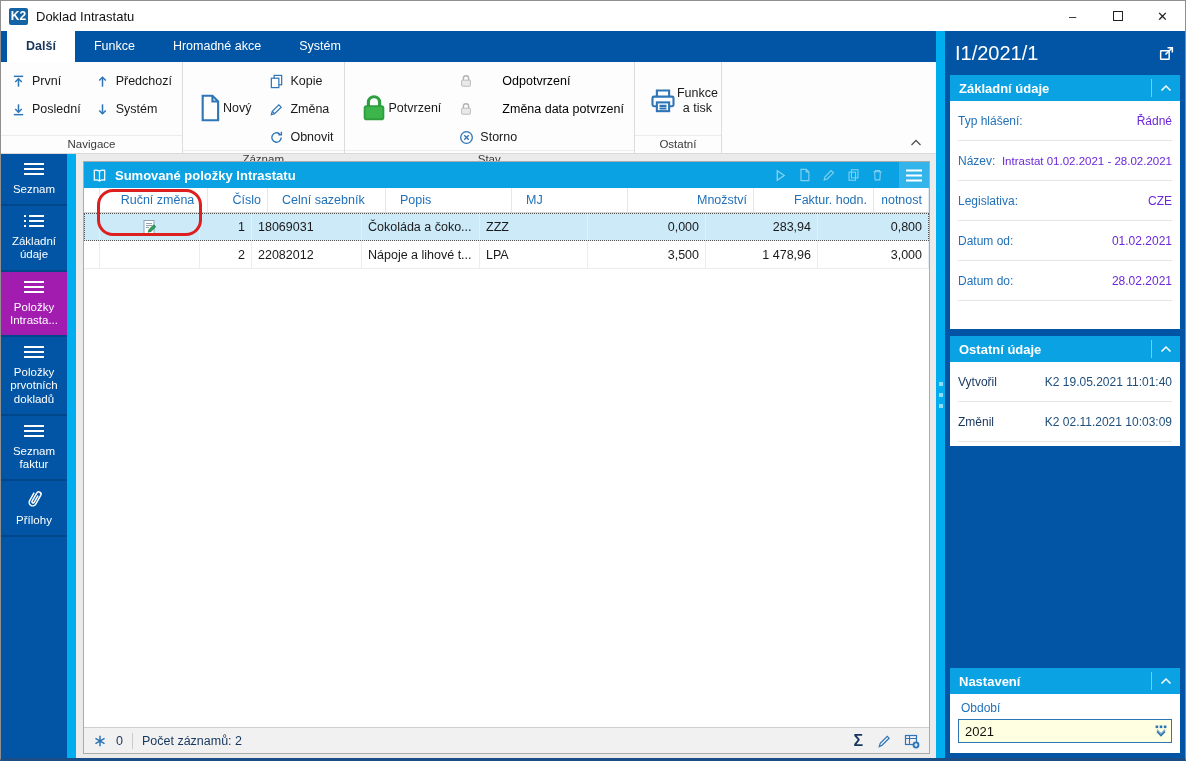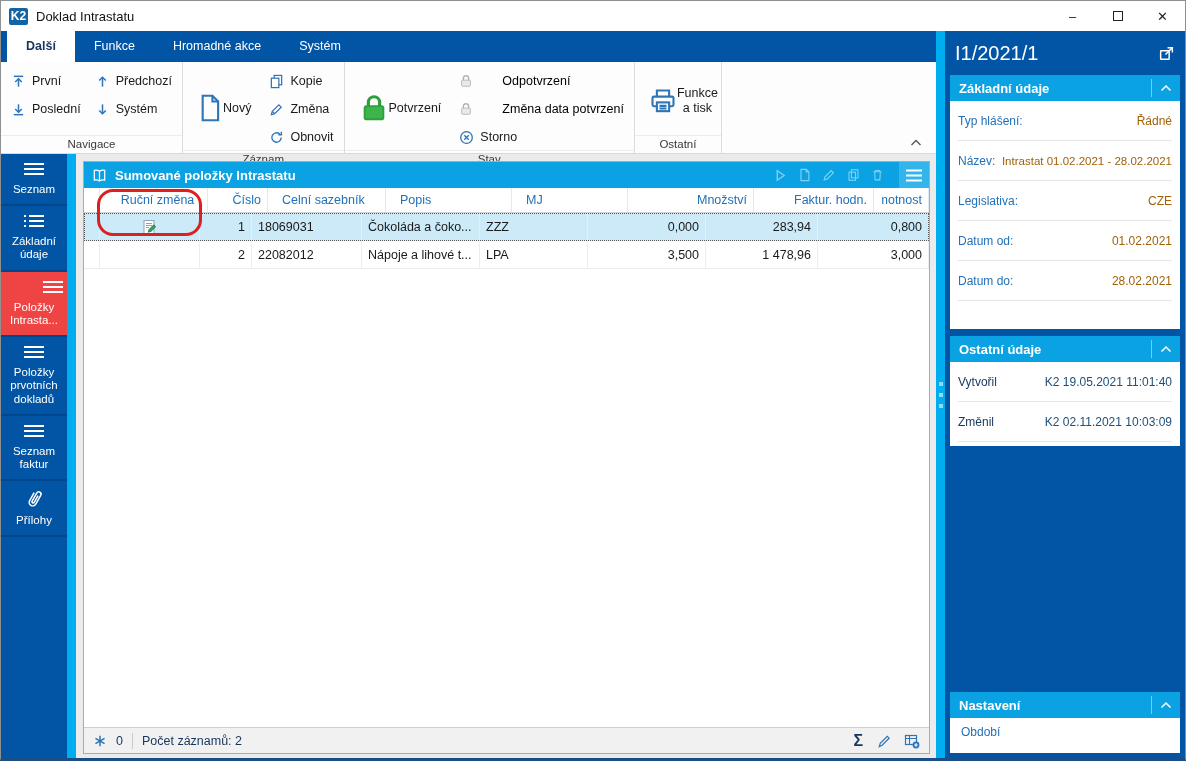--- a/index.html
+++ b/index.html
@@ -38,21 +38,21 @@
   .big-btn .blabel{ line-height:1.15; }
   .ribbon-collapse{ position:absolute; right:14px; bottom:6px; color:#555; }
   .icon{ display:inline-flex; align-items:center; justify-content:center; }
 
   
   .content{ flex:1; display:flex; min-height:0; background:#ebebeb; }
   .sidebar{ width:66px; background:#0255a4; display:flex; flex-direction:column; flex:0 0 auto;}
   .side-item{ color:#fff; display:flex; flex-direction:column; align-items:center; justify-content:center;
     gap:5px; padding:8px 2px; font-size:11.5px; text-align:center; line-height:1.15;
     border-bottom:2px solid #01478c; cursor:default; word-break:break-word;}
-  .side-item.active{ background:#ef4444;align-items:flex-end; }
+  .side-item.active{ background:#a21caf; }
   .cyan-strip{ width:9px; background:#00aeef; flex:0 0 auto;}
   .workarea{ flex:1; padding:7px 6px 4px 7px; display:flex; min-width:0;}
 
   
   .grid-panel{ flex:1; display:flex; flex-direction:column; background:#fff; border:1px solid #ababab; position:relative; min-width:0;}
   .grid-title{ height:26px; background:#0aa2e2; display:flex; align-items:center; gap:7px; padding-left:7px; flex:0 0 auto;}
   .grid-title .gt-text{ color:#fff; font-weight:bold; font-size:13px; }
   .gt-icons{ margin-left:auto; display:flex; align-items:center; gap:11px; padding-right:8px; opacity:1;}
   .gt-faint{ opacity:.5; }
   .gt-menu{ width:30px; height:26px; background:#33b4ea; display:flex; align-items:center; justify-content:center;}
@@ -84,21 +84,21 @@
   .panel-head{ height:44px; display:flex; align-items:center; color:#fff; font-size:20px; padding:0 5px; flex:0 0 auto;}
   .panel-head .ext{ margin-left:auto; }
   .section{ background:#fff; margin-bottom:7px; flex:0 0 auto;}
   .sec-head{ height:26px; background:#0aa2e2; color:#fff; font-weight:bold; font-size:13px;
     display:flex; align-items:center; padding:0 0 0 9px;}
   .sec-chevron{ margin-left:auto; border-left:1px solid rgba(255,255,255,.45); height:18px; display:flex; align-items:center; padding:0 8px; }
   .sec-body{ padding:0 0 4px 0; }
   .field{ display:flex; justify-content:space-between; align-items:center; height:40px;
     margin:0 8px; border-bottom:1px solid #e6e6e6; font-size:12px; gap:0; white-space:nowrap;}
   .field .flabel{ color:#2271b8; flex:0 0 auto;}
-  .field .fvalue{ color:#a16207; text-align:right; overflow:hidden;}
+  .field .fvalue{ color:#6d28d9; text-align:right; overflow:hidden;}
   .field.tight .fvalue{ font-size:11.5px; }
   .sec-body.pad-extra{ padding-bottom:28px; }
   .field.meta .flabel{ color:#17365d; }
   .field.meta .fvalue{ color:#1f4e79; }
   .panel-spacer{ flex:1; }
   .settings-body{ padding:5px 8px 10px 8px; }
   .combo-label{ color:#2271b8; font-size:12px; margin:2px 0 4px 3px; }
   .combo{ height:24px; border:1px solid #2e75b6; background:#ffffe1; display:flex; align-items:center; padding:0 2px 0 0;}
   .combo input{ flex:1; border:none; background:transparent; font-size:13px; font-family:"Liberation Sans",sans-serif; padding:0 6px; color:#111; outline:none; min-width:0;}
   svg{ display:block; }
@@ -554,17 +554,31 @@
         <div class="sec-head">
           <span>Nastavení</span>
           <span class="sec-chevron icon">
             <svg width="12" height="8" viewBox="0 0 12 8" fill="none" stroke="#fff" stroke-width="1.5">
                 <path d="M1.5 6.5L6 2l4.5 4.5"></path>
               </svg>
           </span>
         </div>
         <div class="settings-body">
           <div class="combo-label">Období</div>
+          <div class="combo">
+            <input type="text" readonly="" value="2021" style="">
+            <span class="icon">
+              <svg width="16" height="15" viewBox="0 0 16 15">
+                  <g fill="#2e75b6">
+                    <rect x="2.6" y="1.5" width="2.6" height="2.6"></rect>
+                    <rect x="6.7" y="1.5" width="2.6" height="2.6"></rect>
+                    <rect x="10.8" y="1.5" width="2.6" height="2.6"></rect>
+                  </g>
+                  <path d="M4 7.5l4 4 4-4" fill="none" stroke="#2e75b6" stroke-width="1.6"></path>
+                  <path d="M4 5.8l4 4 4-4" fill="none" stroke="#2e75b6" stroke-width="1.6" opacity="0.55"></path>
+                </svg>
+            </span>
+          </div>
         </div>
       </div>
     </div>
   </div>
 </div>
 
 </body></html>

